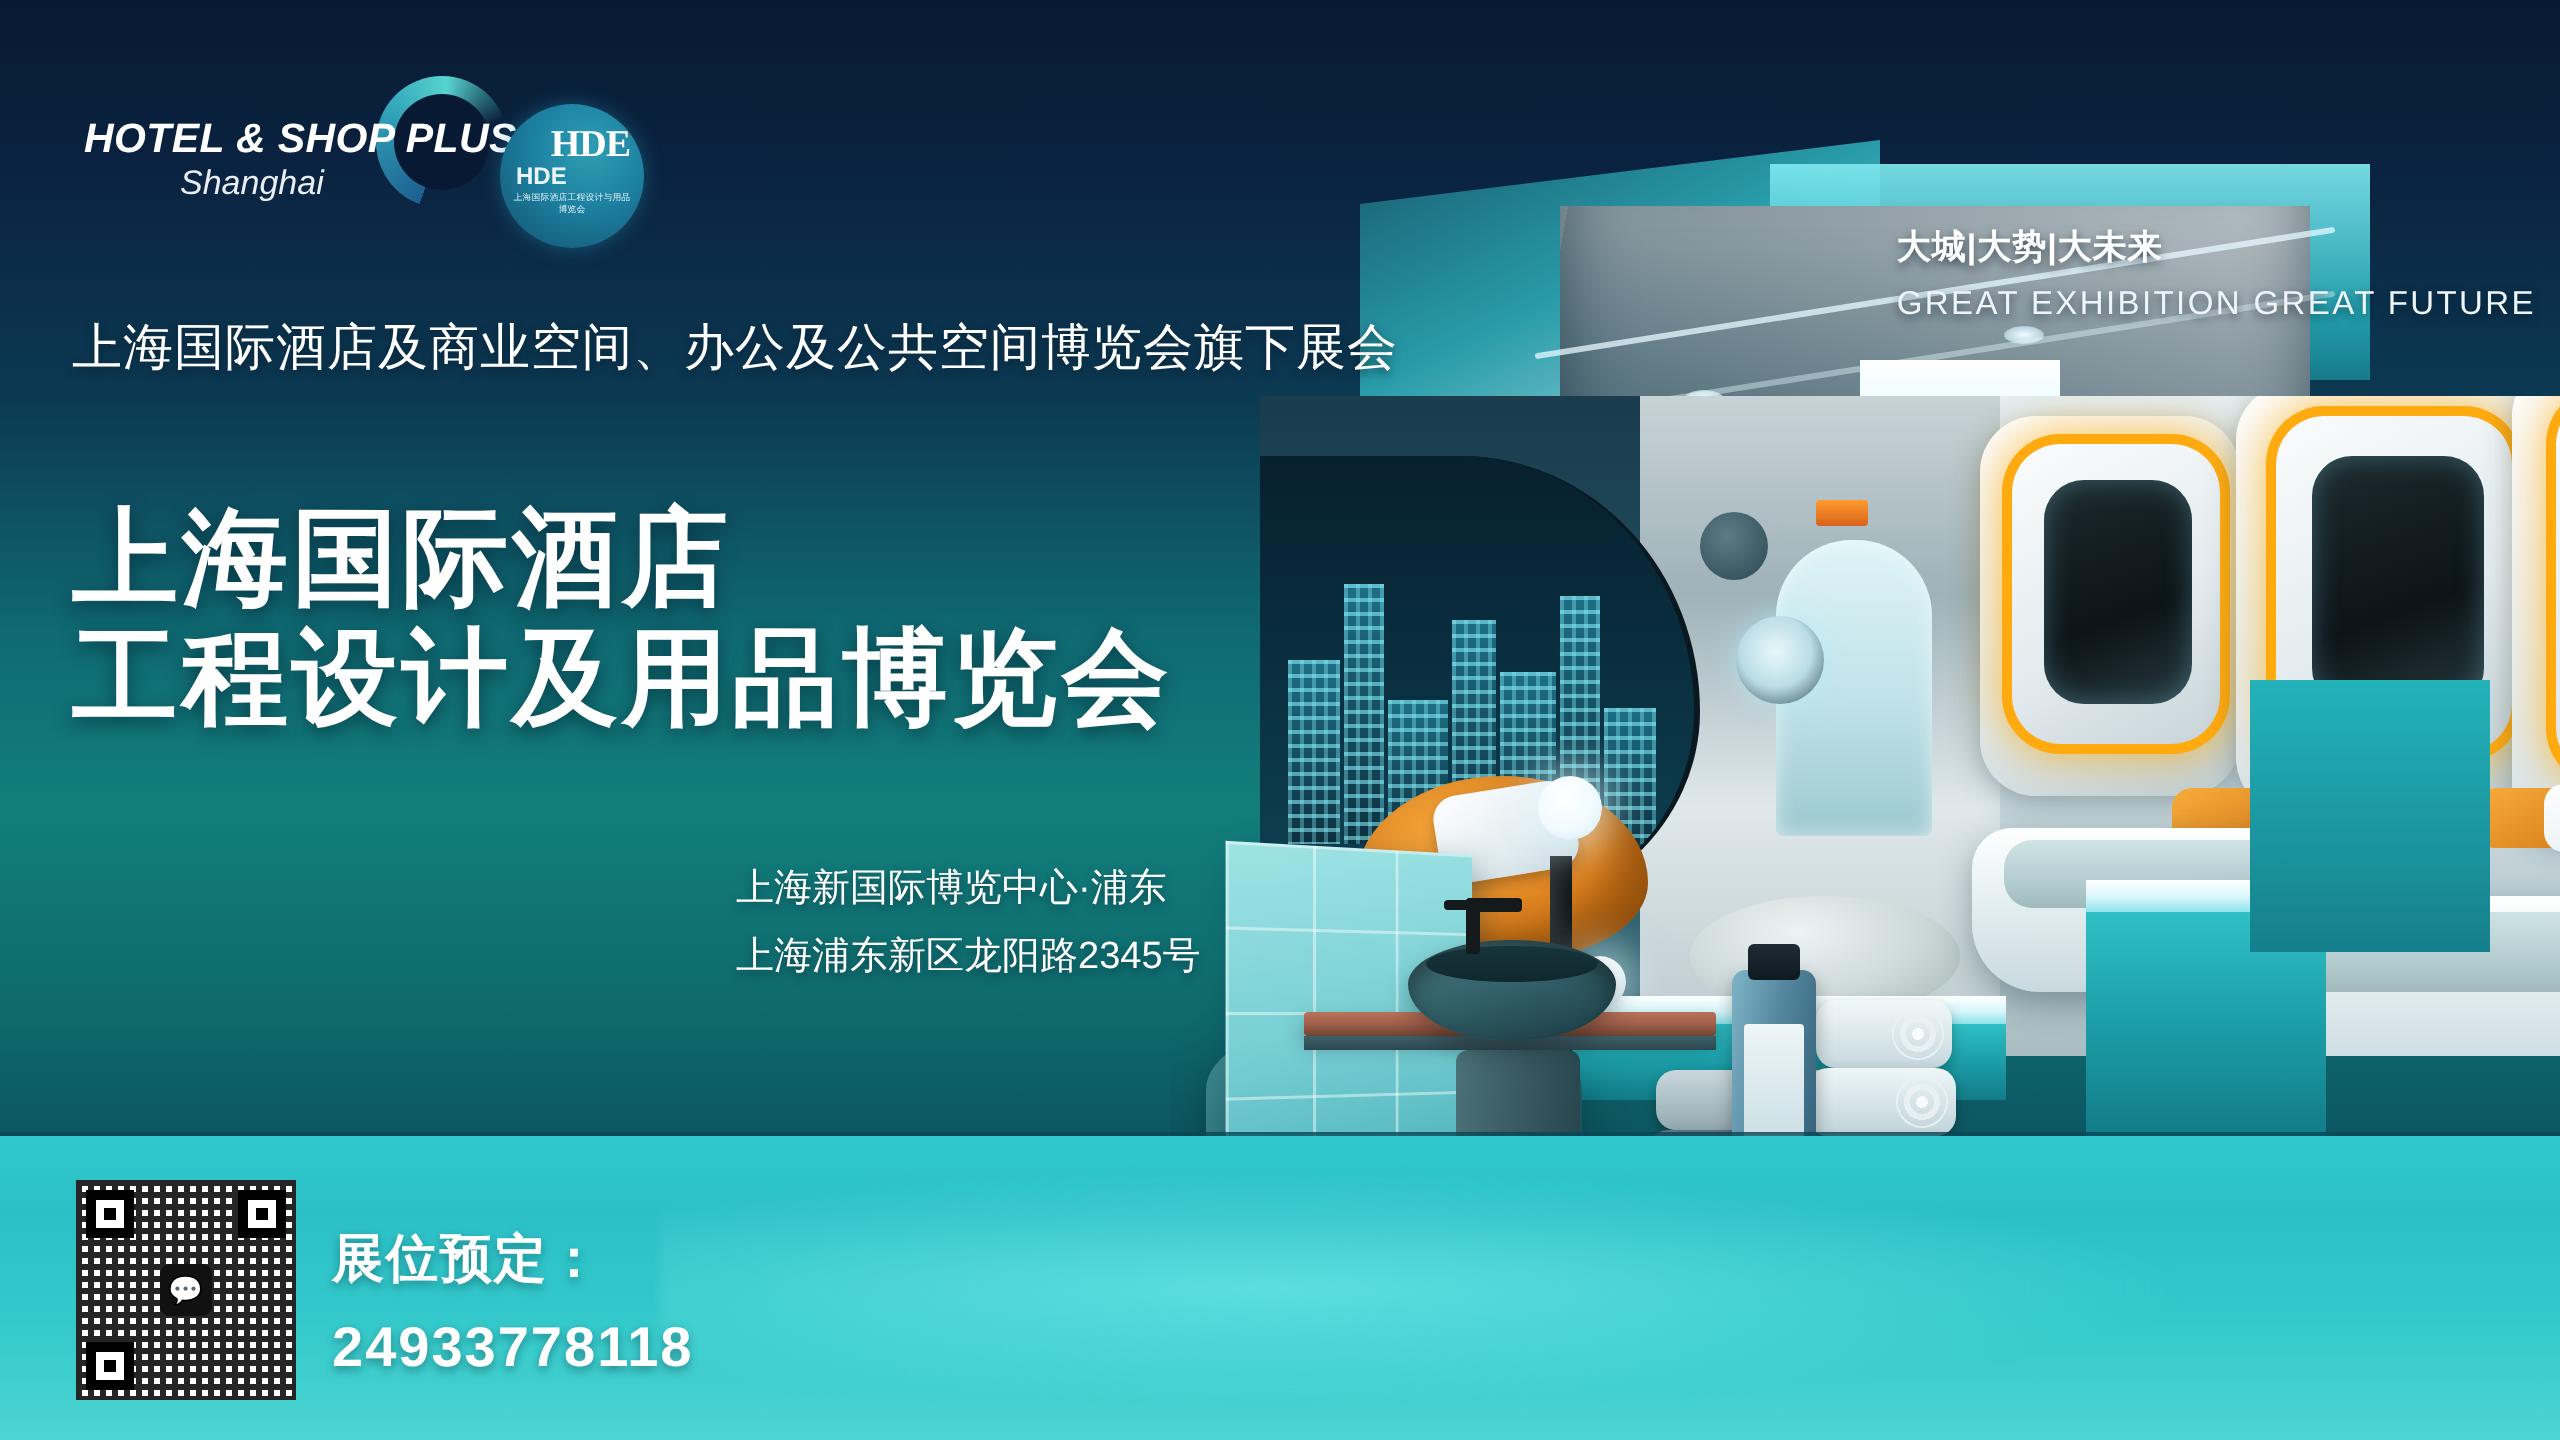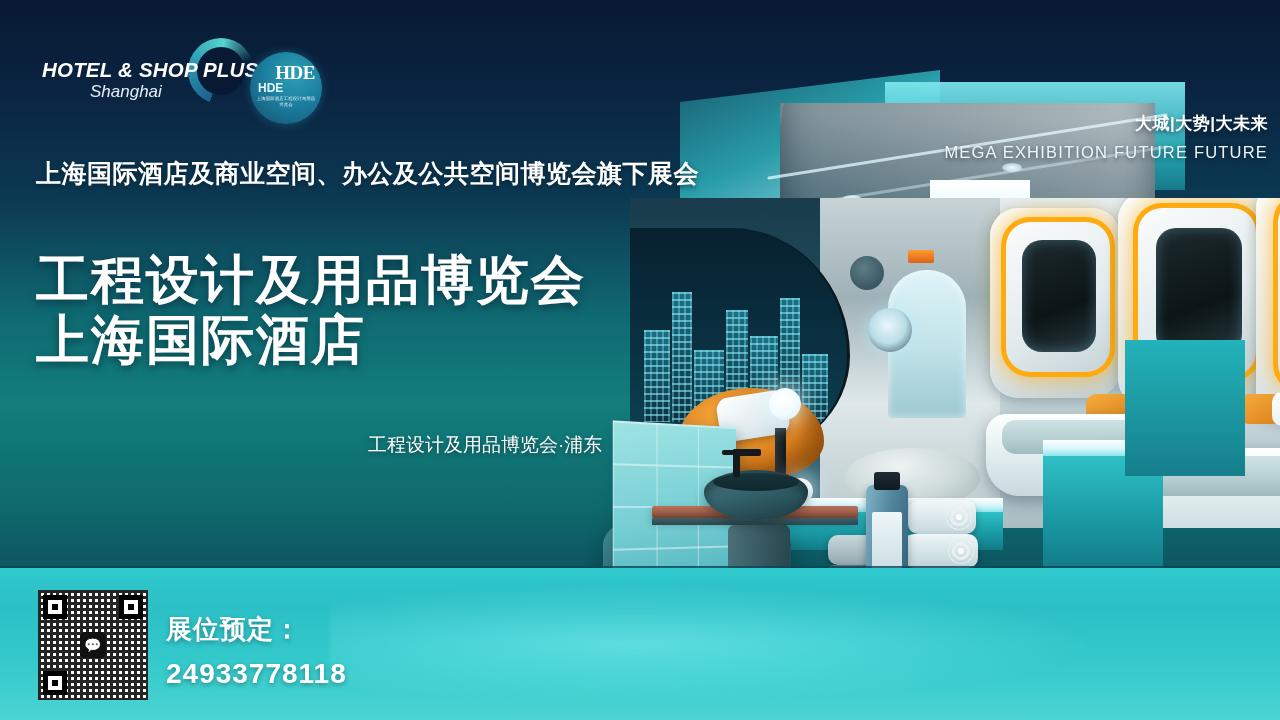--- a/index.html
+++ b/index.html
@@ -293,42 +293,42 @@
   }
   .hde .small{
     position:absolute; left:8px; top:29px; font-weight:bold; font-size:12px; color:#eaf6fb;
   }
   .hde .cn{
     position:absolute; left:6px; top:44px; width:60px; text-align:center;
     font-size:4.4px; line-height:6px; color:#dff0f6; letter-spacing:.1px;
   }
 
   .subtitle{
-    position:absolute; left:36px; top:157px; font-size:25px; font-weight:bold; color:#ffffff;
+    position:absolute; left:36px; top:157px; font-size:25px; font-weight:normal; color:#ffffff;
     letter-spacing:.5px; white-space:nowrap;
     text-shadow:0 2px 5px rgba(0,25,40,.65);
   }
 
   .title{
     position:absolute; left:36px; top:250px; font-size:53px; font-weight:bold; color:#ffffff;
     line-height:60px; letter-spacing:2px;
     text-shadow:0 3px 9px rgba(0,30,45,.6);
   }
   .title div{ white-space:nowrap; }
 
   .date{
     position:absolute; left:34px; top:450px; font-size:28px; font-weight:bold; color:#f2c230;
     white-space:nowrap; text-shadow:0 2px 5px rgba(0,30,45,.55);
   }
   .venue{
     position:absolute; left:368px; top:428px; font-size:19px; color:#ffffff;
     line-height:34px; white-space:nowrap; text-shadow:0 2px 5px rgba(0,30,45,.55);
   }
 
-  .tagline{ position:absolute; right:12px; top:112px; text-align:right; }
+  .tagline{ position:absolute; right:12px; top:112px; }
   .tagline .cn{
     font-size:17px; font-weight:bold; color:#ffffff; letter-spacing:.5px; white-space:nowrap;
     text-shadow:0 2px 5px rgba(0,20,35,.6);
   }
   .tagline .en{
     margin-top:8px; font-size:16.5px; color:#eef5f8; letter-spacing:1.2px; white-space:nowrap;
     text-shadow:0 2px 5px rgba(0,20,35,.6);
   }
 
   .booking{ position:absolute; left:38px; top:590px; }
@@ -476,32 +476,33 @@
 
   <div class="hde">
     <span class="big">HDE</span>
     <span class="small">HDE</span>
     <span class="cn">上海国际酒店工程设计与用品博览会</span>
   </div>
 
   <div class="subtitle">上海国际酒店及商业空间、办公及公共空间博览会旗下展会</div>
 
   <div class="title">
+    <div>上海国际酒店</div>
     <div>工程设计及用品博览会</div>
-    <div>上海国际酒店</div>
   </div>
 
 
   <div class="venue">
-    <div>工程设计及用品博览会·浦东</div>
+    <div>上海新国际博览中心·浦东</div>
+    <div>上海浦东新区龙阳路2345号</div>
   </div>
 
   <div class="tagline">
     <div class="cn">大城|大势|大未来</div>
-    <div class="en">MEGA EXHIBITION FUTURE FUTURE</div>
+    <div class="en">GREAT EXHIBITION GREAT FUTURE</div>
   </div>
 
   <div class="booking">
     <div class="qr">
       <span class="mod"></span>
       <span class="fr" style="left:5px;top:5px">
           <i></i>
         </span>
       <span class="fr" style="right:5px;top:5px">
           <i></i>

